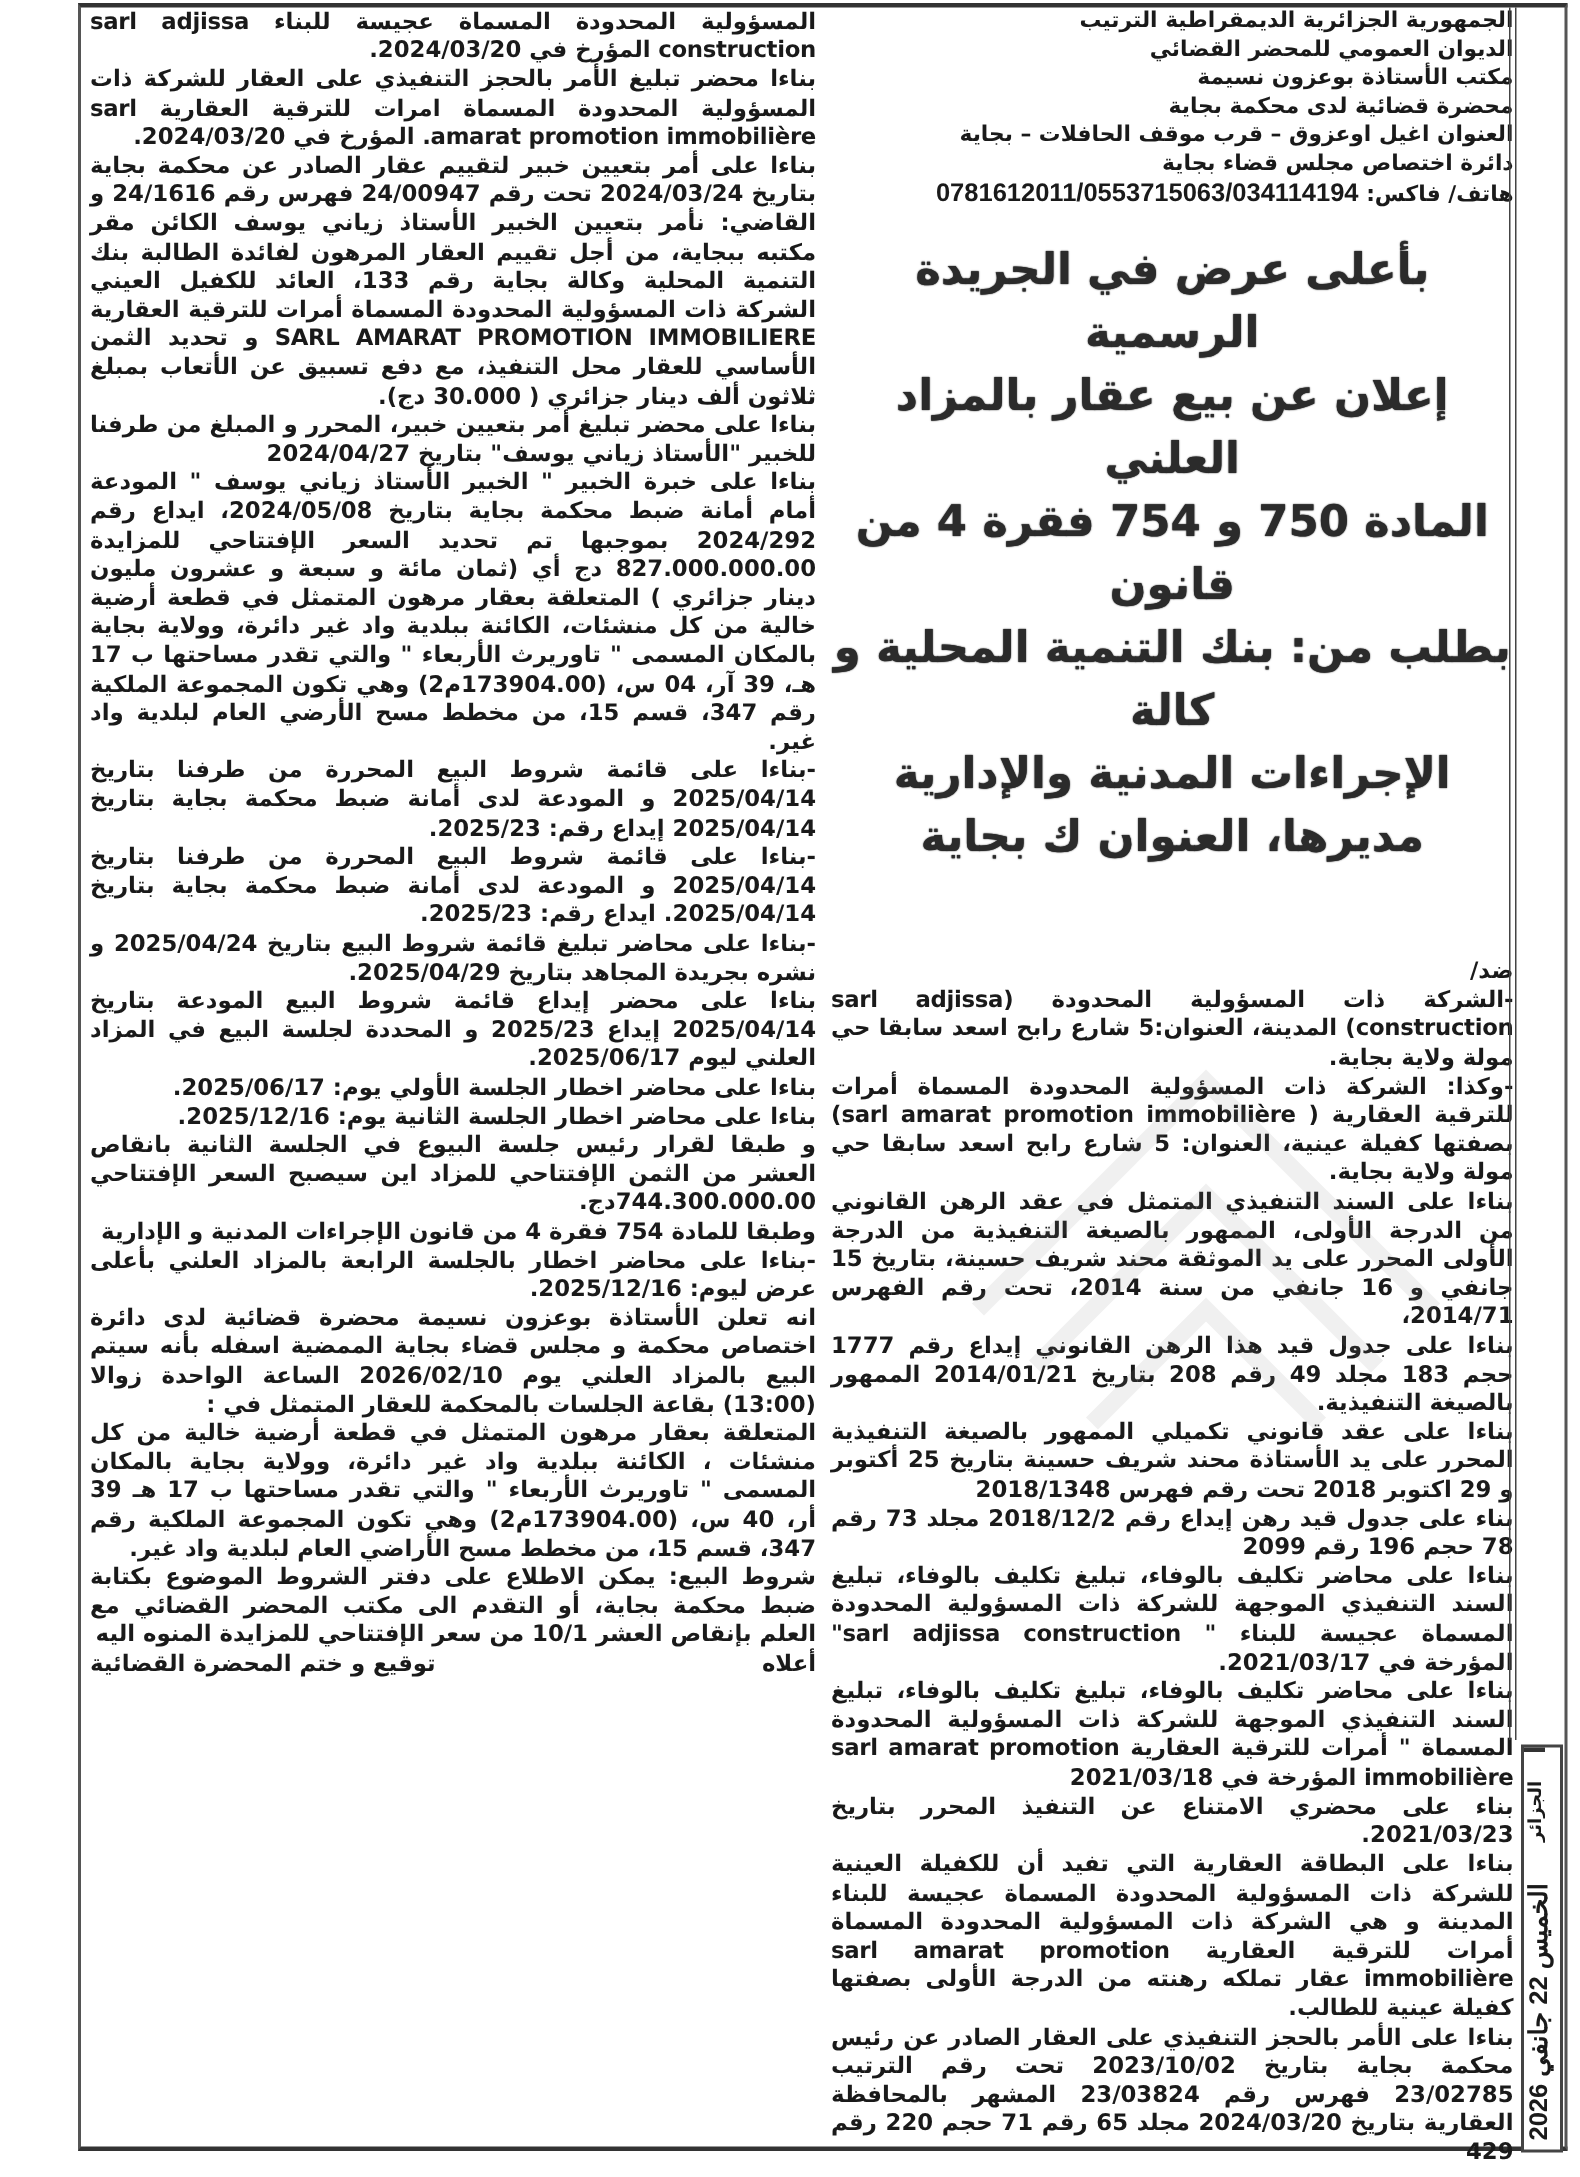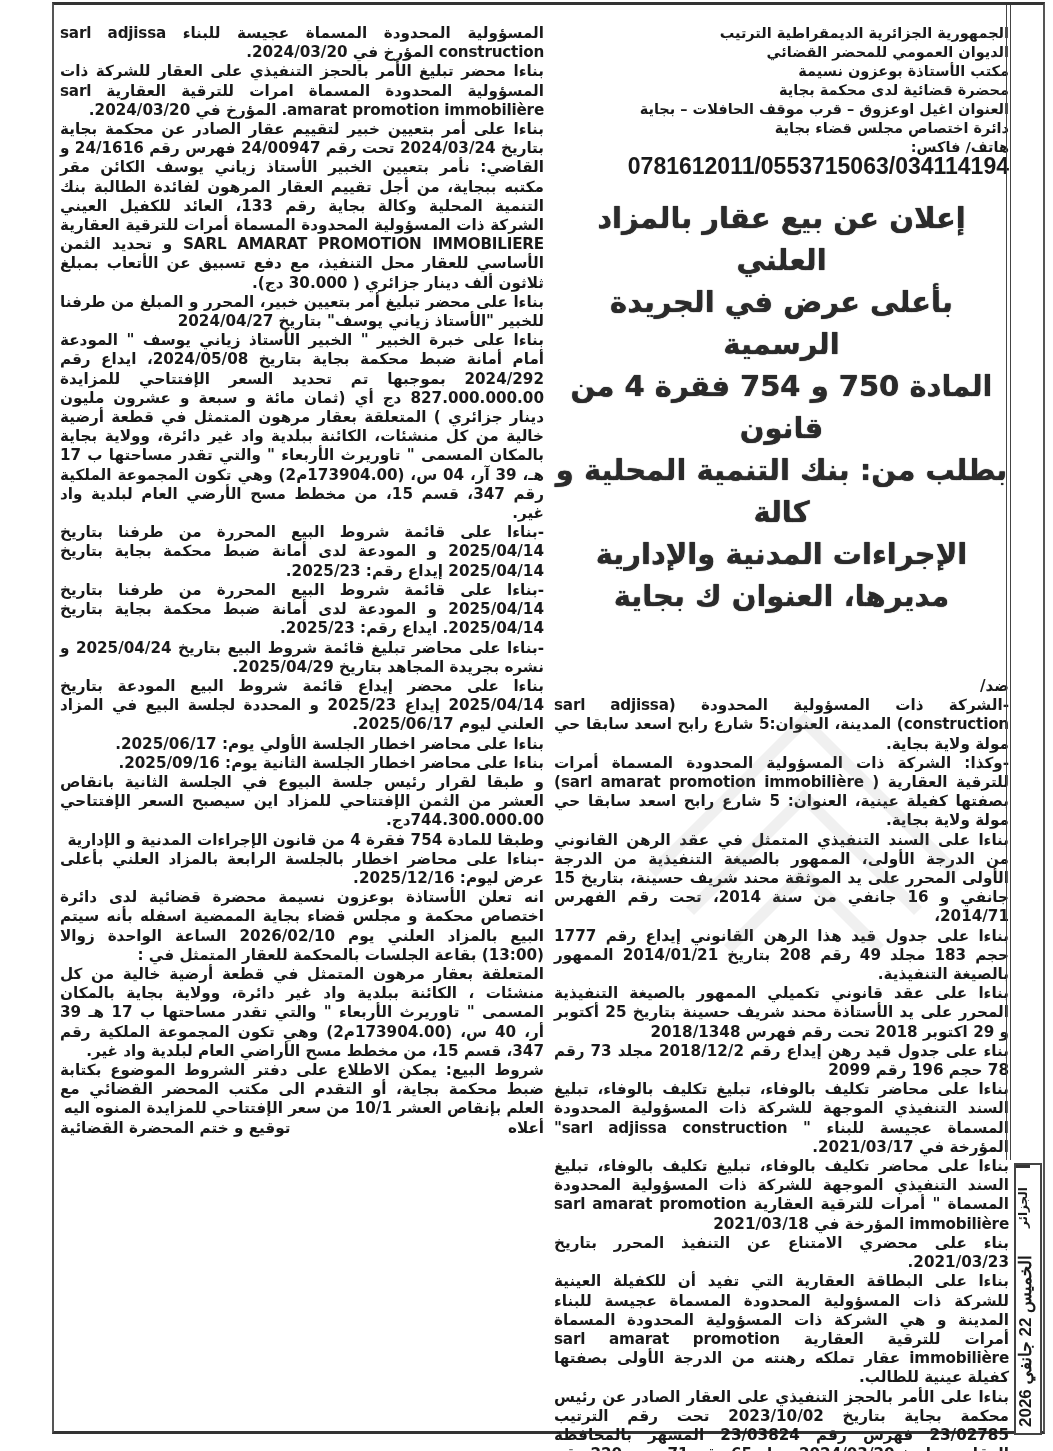--- a/index.html
+++ b/index.html
@@ -1,24 +1,24 @@
 <!DOCTYPE html>
 <html><head>
 <meta charset="utf-8">
 <style>
   html, body { margin: 0; padding: 0; background: #ffffff; }
   body { width: 1053px; height: 1451px; position: relative; overflow: hidden; font-family: "DejaVu Sans", sans-serif; color: #1a1a1a; }
   .page { position: absolute; left: 52px; top: 2px; width: 993px; height: 1432px; border: 2px solid #555; border-top: 3px solid #333; border-bottom: 3px solid #333; box-sizing: border-box; background: #fff; }
-  .col { position: absolute; top: 19px; direction: rtl; text-align: justify; text-align-last: right; font-size: 15.2px; line-height: 19.2px; font-weight: bold; letter-spacing: -0.2px; }
+  .col { position: absolute; top: 0; direction: rtl; text-align: justify; text-align-last: right; font-size: 15.2px; line-height: 19.2px; font-weight: bold; letter-spacing: -0.2px; }
   .col-left { left: 6px; width: 484px; }
   .col-right { left: 500px; width: 455px; }
   .right-rule { position: absolute; right: 32px; top: 0; height: 1155px; border-left: 1px solid #444; border-right: 1px solid #444; width: 3px; }
   .header-lines div { text-align: right; text-align-last: right; font-size: 14.5px; line-height: 19px; }
   .phone { direction: rtl; font-size: 16px; }
-  .phone .num { font-family: "Liberation Sans", sans-serif; font-size: 23px; font-weight: bold; }
+  .phone .num { font-family: "Liberation Sans", sans-serif; font-size: 17px; font-weight: bold; }
   .title { text-align: center; text-align-last: center; font-family: "DejaVu Sans", sans-serif; font-weight: 900; font-size: 29px; line-height: 42px; color: #2b2b2b; margin: 18px 0 20px 0; text-shadow: 0 0 1px #000; letter-spacing: 0; }
   .p { margin: 0; }
   .sig { display: flex; justify-content: space-between; direction: rtl; }
   .side-tab { position: absolute; right: 1px; top: 1158px; width: 28px; height: 272px; border: 2px solid #444; box-sizing: border-box; background: #fff; }
   .side-logo { height: 80px; border-bottom: 3px solid #333; display: flex; align-items: center; justify-content: center; font-size: 12px; font-weight: bold; writing-mode: vertical-rl; transform: rotate(180deg); }
   .side-date { writing-mode: vertical-rl; transform: rotate(180deg); font-family: "Liberation Sans", sans-serif; font-weight: bold; font-size: 17px; display: flex; align-items: center; justify-content: center; height: 186px; direction: rtl; }
   .watermark { position: absolute; left: 560px; top: 640px; width: 380px; height: 380px; opacity: 0.12; pointer-events: none; }
   .spacer { height: 40px; }
 </style>
 </head>
@@ -34,22 +34,22 @@
       <div>محضرة قضائية لدى محكمة بجاية</div>
       <div>العنوان اغيل اوعزوق – قرب موقف الحافلات – بجاية</div>
       <div>دائرة اختصاص مجلس قضاء بجاية</div>
       <div class="phone">
         <span>هاتف/ فاكس:</span>
         <span class="num">0781612011/0553715063/034114194</span>
       </div>
     </div>
 
     <div class="title">
+      <div>بأعلى عرض في الجريدة الرسمية</div>
       <div>إعلان عن بيع عقار بالمزاد العلني</div>
-      <div>بأعلى عرض في الجريدة الرسمية</div>
       <div>المادة 750 و 754 فقرة 4 من قانون</div>
       <div>بطلب من: بنك التنمية المحلية و كالة</div>
       <div>الإجراءات المدنية والإدارية</div>
       <div>مديرها، العنوان ك بجاية</div>
     </div>
 
     <div class="spacer"></div>
     <p class="p">ضد/</p>
     <p class="p">-الشركة ذات المسؤولية المحدودة (sarl adjissa construction) المدينة، العنوان:5 شارع رابح اسعد سابقا حي مولة ولاية بجاية.</p>
     <p class="p">-وكذا: الشركة ذات المسؤولية المحدودة المسماة أمرات للترقية العقارية ( sarl amarat promotion immobilière) بصفتها كفيلة عينية، العنوان: 5 شارع رابح اسعد سابقا حي مولة ولاية بجاية.</p>
@@ -69,21 +69,21 @@
     <p class="p">المسؤولية المحدودة المسماة عجيسة للبناء sarl adjissa construction المؤرخ في 2024/03/20.</p>
     <p class="p">بناءا محضر تبليغ الأمر بالحجز التنفيذي على العقار للشركة ذات المسؤولية المحدودة المسماة امرات للترقية العقارية sarl amarat promotion immobilière. المؤرخ في 2024/03/20.</p>
     <p class="p">بناءا على أمر بتعيين خبير لتقييم عقار الصادر عن محكمة بجاية بتاريخ 2024/03/24 تحت رقم 24/00947 فهرس رقم 24/1616 و القاضي: نأمر بتعيين الخبير الأستاذ زياني يوسف الكائن مقر مكتبه ببجاية، من أجل تقييم العقار المرهون لفائدة الطالبة بنك التنمية المحلية وكالة بجاية رقم 133، العائد للكفيل العيني الشركة ذات المسؤولية المحدودة المسماة أمرات للترقية العقارية SARL AMARAT PROMOTION IMMOBILIERE و تحديد الثمن الأساسي للعقار محل التنفيذ، مع دفع تسبيق عن الأتعاب بمبلغ ثلاثون ألف دينار جزائري ( 30.000 دج).</p>
     <p class="p">بناءا على محضر تبليغ أمر بتعيين خبير، المحرر و المبلغ من طرفنا للخبير "الأستاذ زياني يوسف" بتاريخ 2024/04/27</p>
     <p class="p">بناءا على خبرة الخبير " الخبير الأستاذ زياني يوسف " المودعة أمام أمانة ضبط محكمة بجاية بتاريخ 2024/05/08، ايداع رقم 2024/292 بموجبها تم تحديد السعر الإفتتاحي للمزايدة 827.000.000.00 دج أي (ثمان مائة و سبعة و عشرون مليون دينار جزائري ) المتعلقة بعقار مرهون المتمثل في قطعة أرضية خالية من كل منشئات، الكائنة ببلدية واد غير دائرة، وولاية بجاية بالمكان المسمى " تاوريرث الأربعاء " والتي تقدر مساحتها ب 17 هـ، 39 آر، 04 س، (173904.00م2) وهي تكون المجموعة الملكية رقم 347، قسم 15، من مخطط مسح الأرضي العام لبلدية واد غير.</p>
     <p class="p">-بناءا على قائمة شروط البيع المحررة من طرفنا بتاريخ 2025/04/14 و المودعة لدى أمانة ضبط محكمة بجاية بتاريخ 2025/04/14 إيداع رقم: 2025/23.</p>
     <p class="p">-بناءا على قائمة شروط البيع المحررة من طرفنا بتاريخ 2025/04/14 و المودعة لدى أمانة ضبط محكمة بجاية بتاريخ 2025/04/14. ايداع رقم: 2025/23.</p>
     <p class="p">-بناءا على محاضر تبليغ قائمة شروط البيع بتاريخ 2025/04/24 و نشره بجريدة المجاهد بتاريخ 2025/04/29.</p>
     <p class="p">بناءا على محضر إيداع قائمة شروط البيع المودعة بتاريخ 2025/04/14 إيداع 2025/23 و المحددة لجلسة البيع في المزاد العلني ليوم 2025/06/17.</p>
     <p class="p">بناءا على محاضر اخطار الجلسة الأولي يوم: 2025/06/17.</p>
-    <p class="p">بناءا على محاضر اخطار الجلسة الثانية يوم: 2025/09/16.</p>
+    <p class="p">بناءا على محاضر اخطار الجلسة الثانية يوم: 2025/12/16.</p>
     <p class="p">و طبقا لقرار رئيس جلسة البيوع في الجلسة الثانية بانقاص العشر من الثمن الإفتتاحي للمزاد اين سيصبح السعر الإفتتاحي 744.300.000.00دج.</p>
     <p class="p">وطبقا للمادة 754 فقرة 4 من قانون الإجراءات المدنية و الإدارية</p>
     <p class="p">-بناءا على محاضر اخطار بالجلسة الرابعة بالمزاد العلني بأعلى عرض ليوم: 2025/12/16.</p>
     <p class="p"> انه تعلن الأستاذة بوعزون نسيمة محضرة قضائية لدى دائرة اختصاص محكمة و مجلس قضاء بجاية الممضية اسفله بأنه سيتم البيع بالمزاد العلني يوم 2026/02/10 الساعة الواحدة زوالا (13:00) بقاعة الجلسات بالمحكمة للعقار المتمثل في :</p>
     <p class="p">المتعلقة بعقار مرهون المتمثل في قطعة أرضية خالية من كل منشئات ، الكائنة ببلدية واد غير دائرة، وولاية بجاية بالمكان المسمى " تاوريرث الأربعاء " والتي تقدر مساحتها ب 17 هـ 39 أر، 40 س، (173904.00م2) وهي تكون المجموعة الملكية رقم 347، قسم 15، من مخطط مسح الأراضي العام لبلدية واد غير.</p>
     <p class="p">شروط البيع: يمكن الاطلاع على دفتر الشروط الموضوع بكتابة ضبط محكمة بجاية، أو التقدم الى مكتب المحضر القضائي مع العلم بإنقاص العشر 10/1 من سعر الإفتتاحي للمزايدة المنوه اليه</p>
     <div class="sig">
       <span>أعلاه</span>
       <span>توقيع و ختم المحضرة القضائية</span>
     </div>

